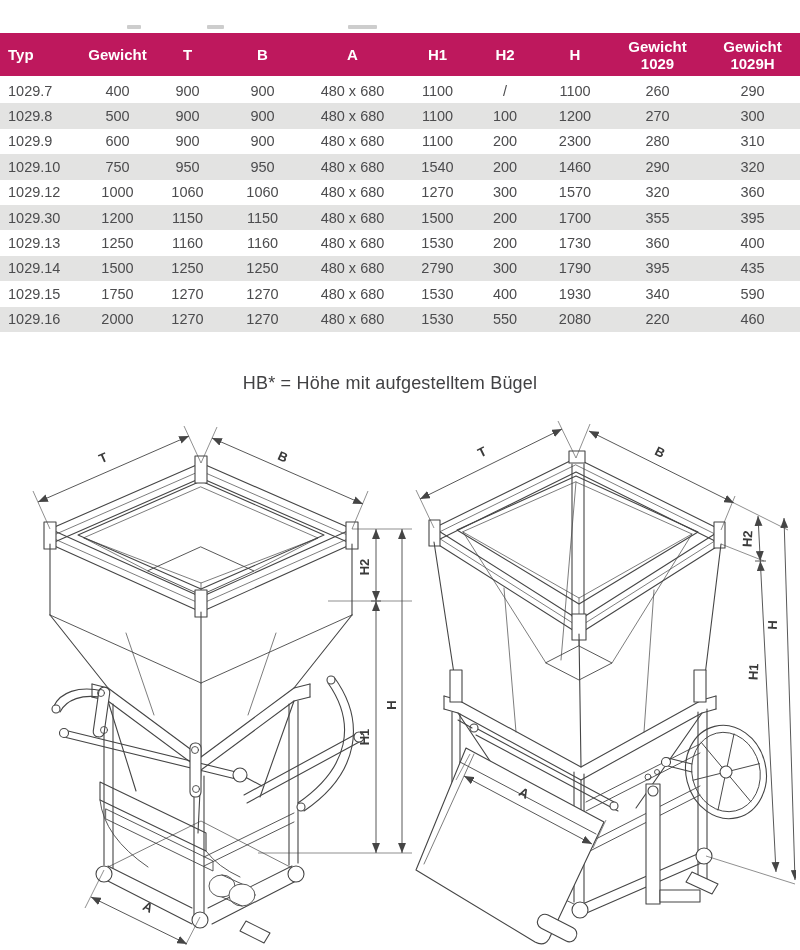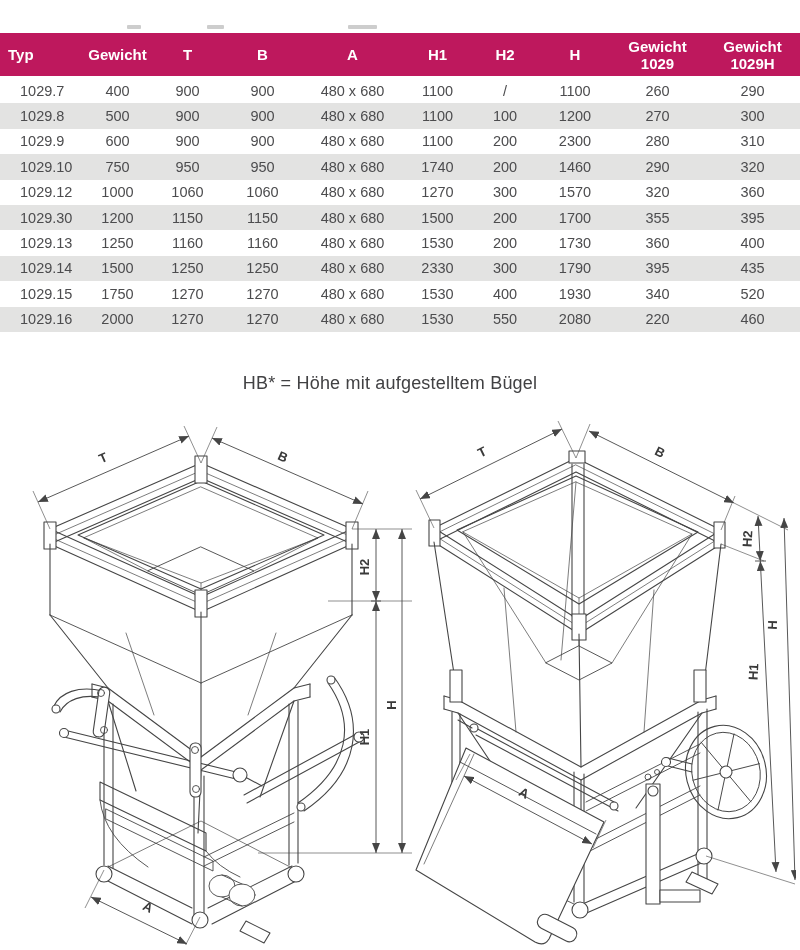--- a/index.html
+++ b/index.html
@@ -18,21 +18,21 @@
     background:#be185d;color:#ffffff;font-weight:bold;font-size:15px;
     height:43px;vertical-align:middle;padding:0;text-align:center;
     border-bottom:2px solid #ffffff;line-height:17px;
   }
   table.spec thead th.al{text-align:left;padding-left:8px}
   table.spec thead th span{display:block}
   table.spec tbody td{
     font-size:14.5px;color:#4c4c4e;height:25.4px;padding:0;text-align:center;
     white-space:nowrap;
   }
-  table.spec tbody td:first-child{text-align:left;padding-left:20px}
+  table.spec tbody td:first-child{text-align:left;padding-left:8px}
   table.spec tbody tr:nth-child(even){background:#e3e3e2}
 
   .footnote{
     position:absolute;left:0;top:373px;width:780px;text-align:center;
     font-size:18px;color:#414143;letter-spacing:.2px;
   }
 
   
   .drawL{position:absolute;left:8px;top:425px;width:410px;height:520px}
   .drawR{position:absolute;left:396px;top:420px;width:400px;height:530px}
@@ -138,21 +138,21 @@
         <td>2300</td>
         <td>280</td>
         <td>310</td>
       </tr>
       <tr>
         <td>1029.10</td>
         <td>750</td>
         <td>950</td>
         <td>950</td>
         <td>480 x 680</td>
-        <td>1740</td>
+        <td>1540</td>
         <td>200</td>
         <td>1460</td>
         <td>290</td>
         <td>320</td>
       </tr>
       <tr>
         <td>1029.12</td>
         <td>1000</td>
         <td>1060</td>
         <td>1060</td>
@@ -186,37 +186,37 @@
         <td>1730</td>
         <td>360</td>
         <td>400</td>
       </tr>
       <tr>
         <td>1029.14</td>
         <td>1500</td>
         <td>1250</td>
         <td>1250</td>
         <td>480 x 680</td>
-        <td>2330</td>
+        <td>2790</td>
         <td>300</td>
         <td>1790</td>
         <td>395</td>
         <td>435</td>
       </tr>
       <tr>
         <td>1029.15</td>
         <td>1750</td>
         <td>1270</td>
         <td>1270</td>
         <td>480 x 680</td>
         <td>1530</td>
         <td>400</td>
         <td>1930</td>
         <td>340</td>
-        <td>520</td>
+        <td>590</td>
       </tr>
       <tr>
         <td>1029.16</td>
         <td>2000</td>
         <td>1270</td>
         <td>1270</td>
         <td>480 x 680</td>
         <td>1530</td>
         <td>550</td>
         <td>2080</td>

